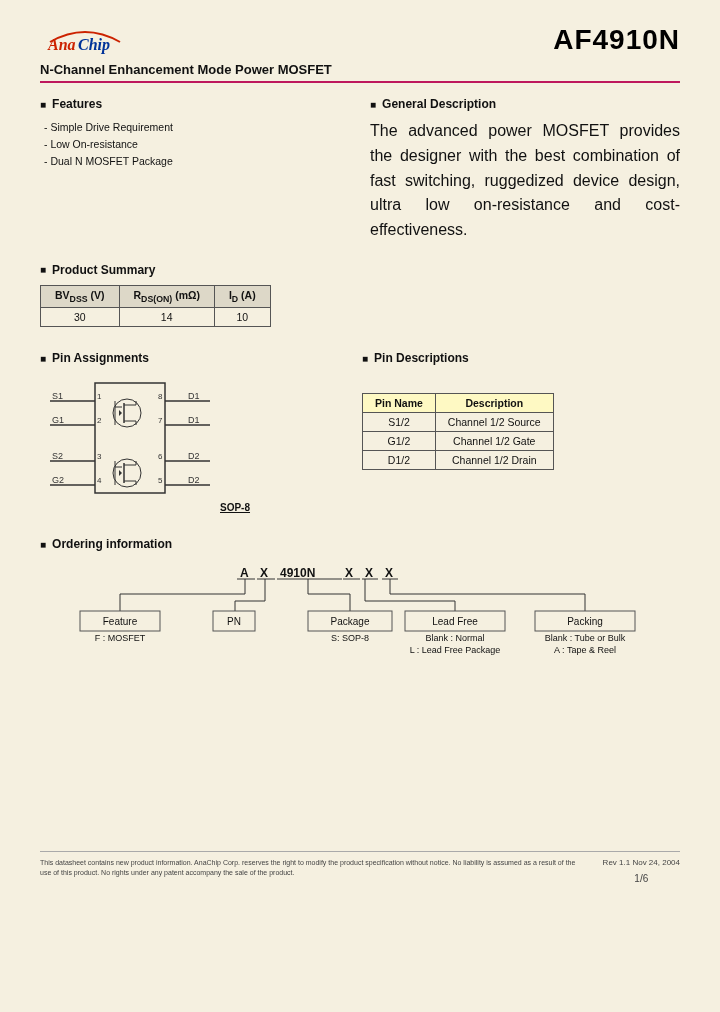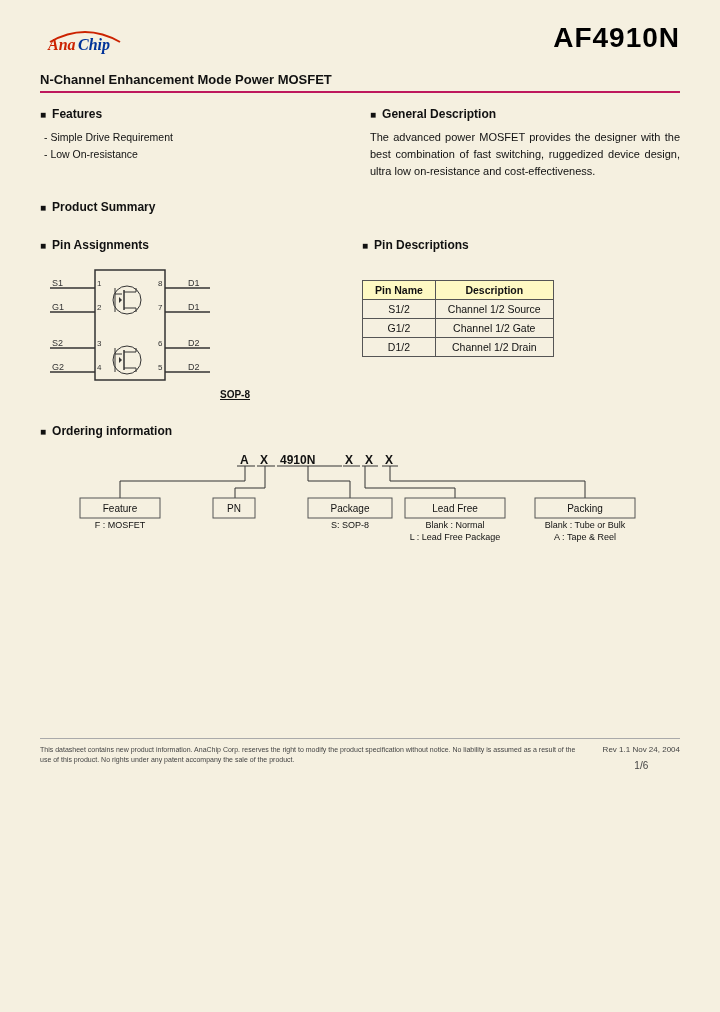--- a/index.html
+++ b/index.html
@@ -10,22 +10,22 @@
       font-family: Arial, Helvetica, sans-serif;
       font-size: 11px;
       color: #111;
       padding: 20px 40px;
     }
 
     
     .header {
       display: flex;
       justify-content: space-between;
-      align-items: center;
-      margin-bottom: 16px;
+      align-items: flex-end;
+      margin-bottom: 6px;
     }
     .logo {
       display: flex;
       align-items: center;
     }
     .logo-arc {
       width: 90px;
       height: 36px;
     }
     .part-number {
@@ -69,21 +69,21 @@
 
     
     .features-list {
       font-size: 10.5px;
       line-height: 1.6;
       padding-left: 4px;
     }
 
     
     .gen-desc {
-      font-size: 11px;
+      font-size: 16px;
       line-height: 1.55;
       text-align: justify;
     }
 
     
     .product-summary-section {
       margin-bottom: 24px;
     }
     .summary-table {
       border-collapse: collapse;
@@ -173,30 +173,47 @@
 </div>
 
 <div class="subtitle">N-Channel Enhancement Mode Power MOSFET</div>
 
 <div class="two-col">
   <div class="col-left">
     <div class="section-title">Features</div>
     <div class="features-list">
       <div>- Simple Drive Requirement</div>
       <div>- Low On-resistance</div>
+      <div>- Dual N MOSFET Package</div>
     </div>
   </div>
   <div class="col-right">
     <div class="section-title">General Description</div>
     <div class="gen-desc">The advanced power MOSFET provides the designer with the best combination of fast switching, ruggedized device design, ultra low on-resistance and cost-effectiveness.</div>
   </div>
 </div>
 
 <div class="product-summary-section">
   <div class="section-title">Product Summary</div>
+  <table class="summary-table">
+    <thead>
+      <tr>
+        <th>BV<sub>DSS</sub> (V)</th>
+        <th>R<sub>DS(ON)</sub> (mΩ)</th>
+        <th>I<sub>D</sub> (A)</th>
+      </tr>
+    </thead>
+    <tbody>
+      <tr>
+        <td>30</td>
+        <td>14</td>
+        <td>10</td>
+      </tr>
+    </tbody>
+  </table>
 </div>
 
 <div class="pin-section">
   <div class="pin-left">
     <div class="section-title">Pin Assignments</div>
     <div class="diagram-svg-wrap">
       <svg width="180" height="140" viewBox="0 0 180 140">
 
         <rect x="55" y="10" width="70" height="110" fill="#f5f0e0" stroke="#333" stroke-width="1.5"></rect>
 

